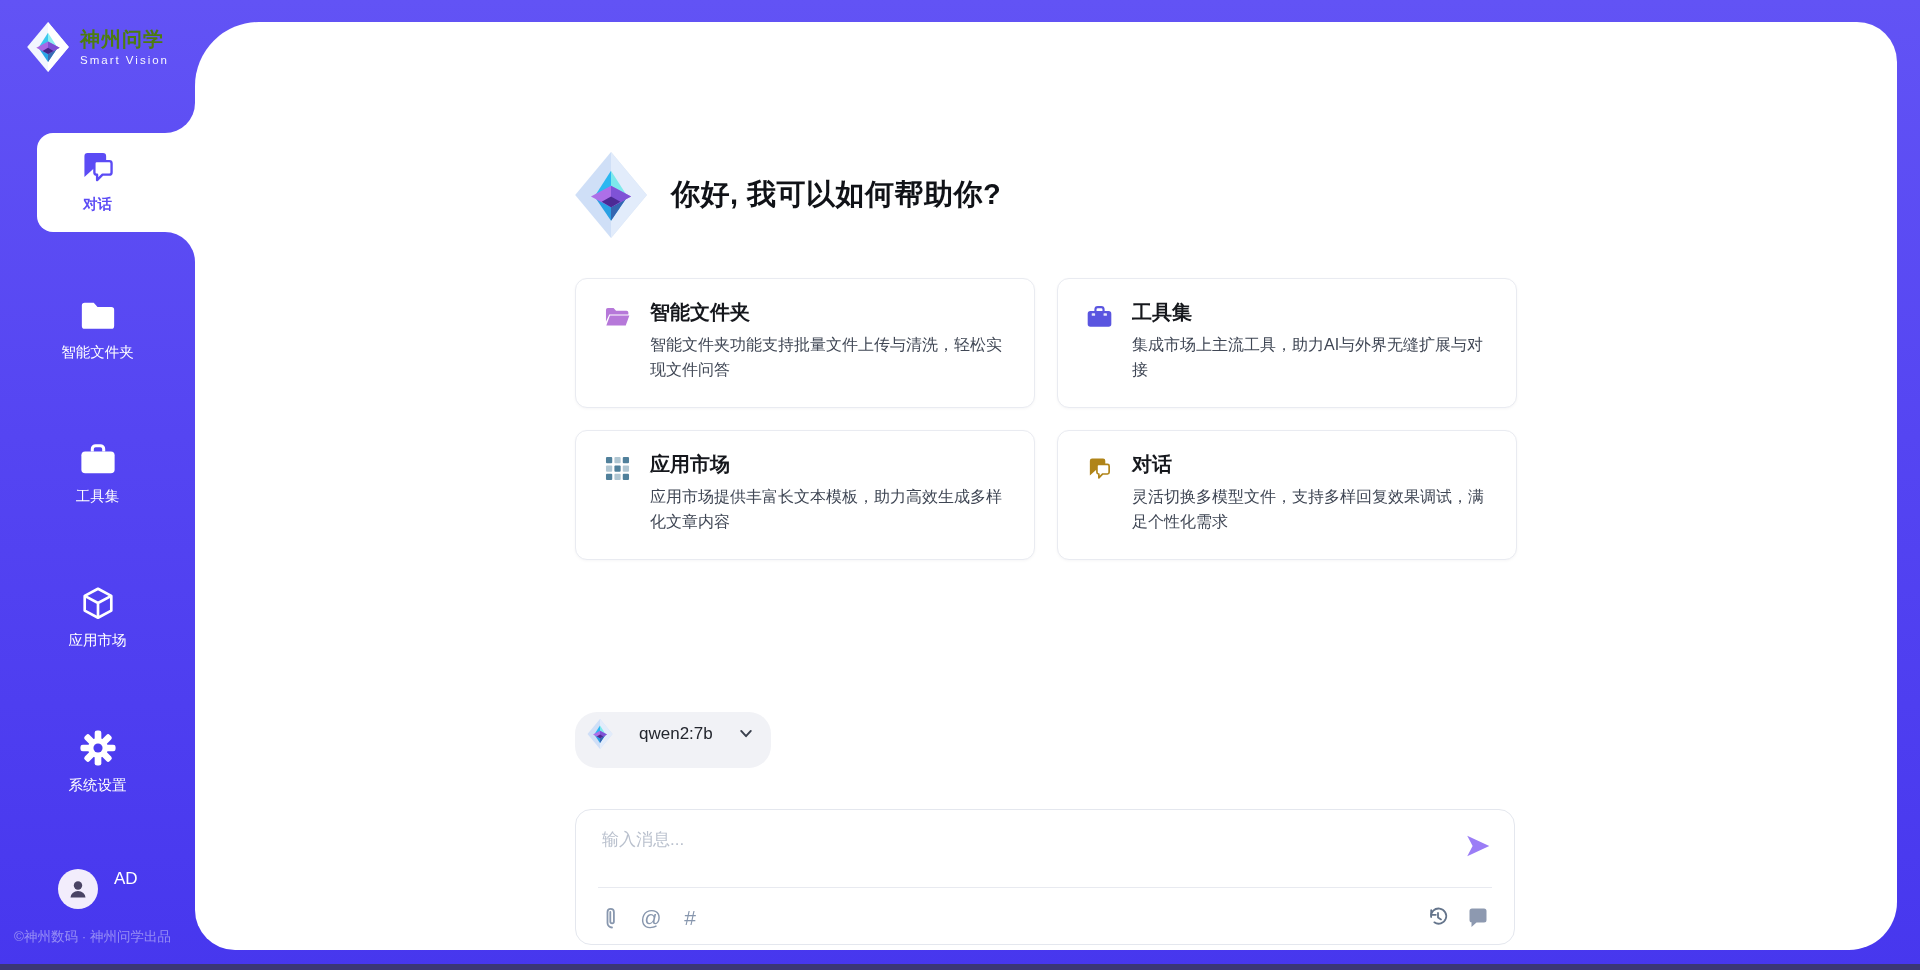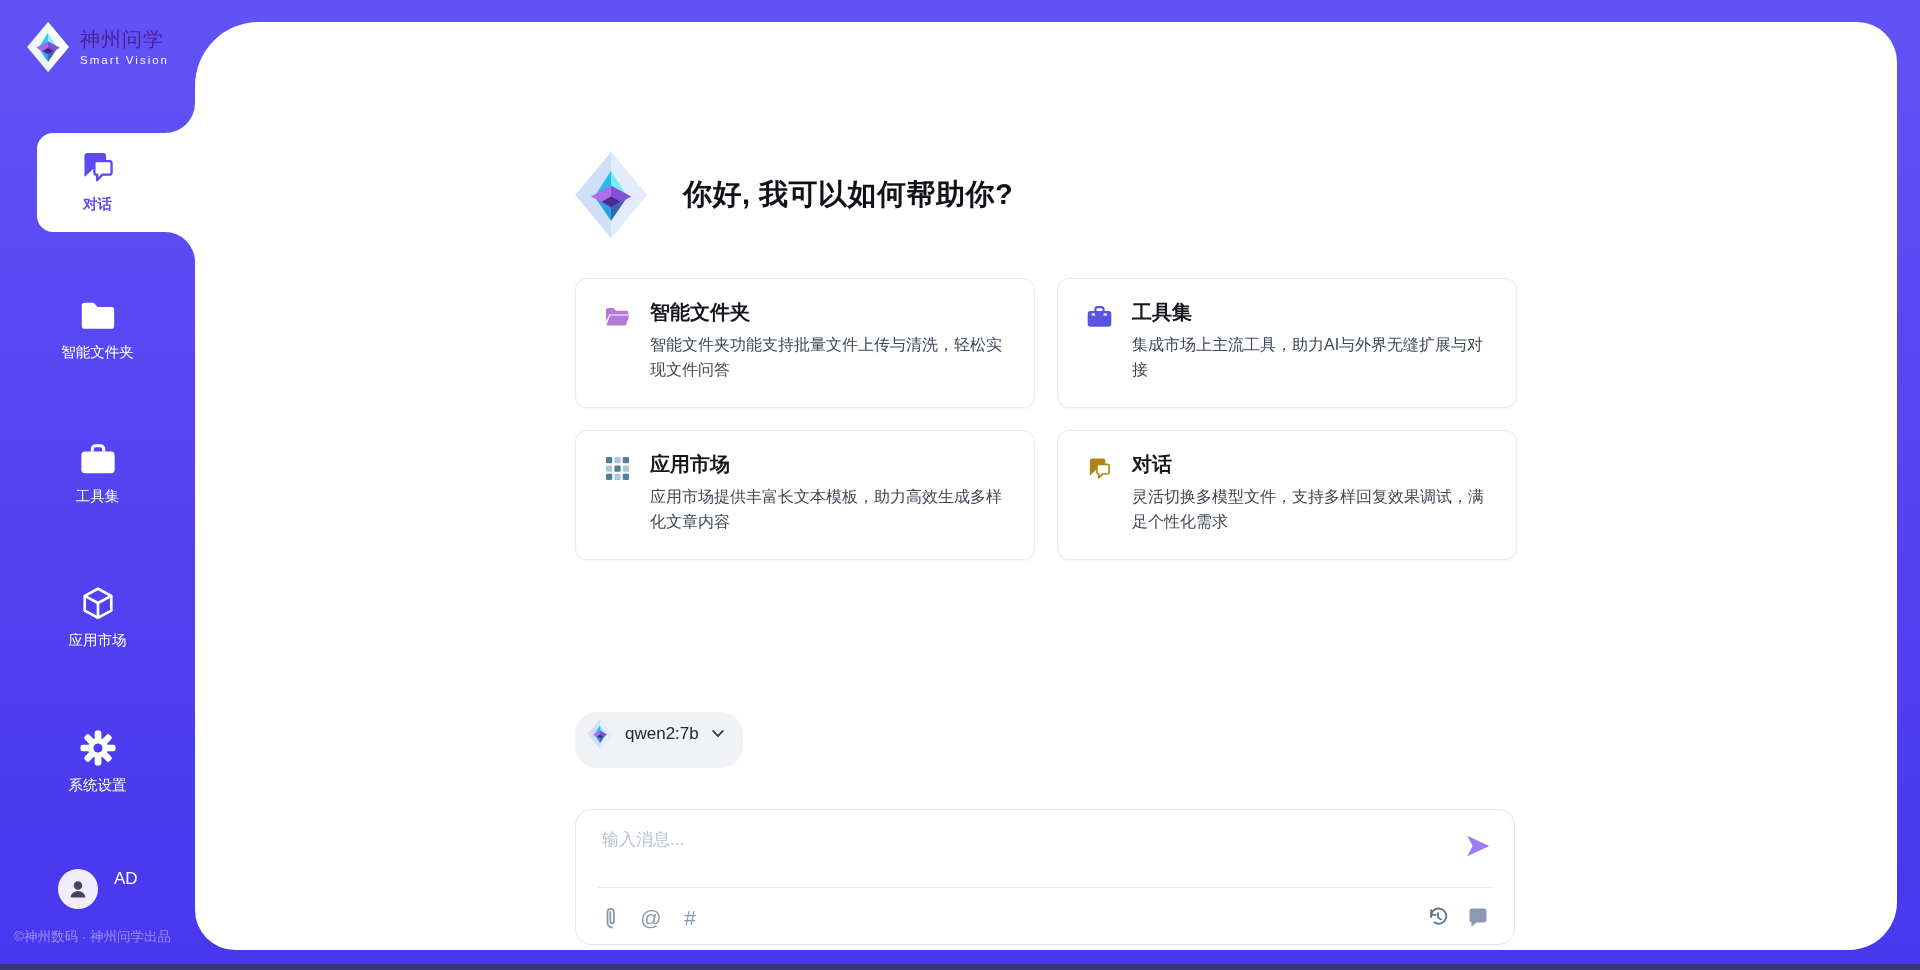--- a/index.html
+++ b/index.html
@@ -11,21 +11,21 @@
   .bottom-strip{position:absolute;left:0;right:0;bottom:0;height:6px;background:#3b3776;}
 
   
   .main-panel{
     position:absolute;left:195px;top:22px;width:1702px;height:928px;
     background:#ffffff;border-radius:64px 40px 48px 40px;
   }
 
   
   .logo-area{position:absolute;left:26px;top:22px;display:flex;align-items:center;gap:10px;z-index:3;}
-  .logo-text-name{color:#4c1d95;font-size:20px;font-weight:normal;letter-spacing:1px;line-height:1.1;}
+  .logo-text-name{color:#4d7c0f;font-size:20px;font-weight:bold;letter-spacing:1px;line-height:1.1;}
   .logo-text-sub{color:rgba(255,255,255,.95);font-size:11.5px;letter-spacing:2px;margin-top:4px;}
 
   .active-tab{
     position:absolute;left:37px;top:133px;width:163px;height:99px;
     background:#fff;border-radius:16px 0 0 16px;z-index:2;
   }
   .corner-patch{position:absolute;left:165px;width:30px;height:30px;z-index:2;}
   .corner-patch.top{top:103px;}
   .corner-patch.bottom{top:232px;}
   .corner-patch .white{position:absolute;inset:0;background:#fff;}
@@ -52,36 +52,36 @@
   .nav-item.active .nav-icon{color:#5b4bf5;}
 
   .user-area{position:absolute;left:58px;top:869px;display:flex;align-items:flex-start;gap:16px;z-index:3;}
   .avatar{width:40px;height:40px;border-radius:50%;background:#f2edfc;display:flex;align-items:center;justify-content:center;}
   .user-name{color:#fff;font-size:17px;}
   .sidebar-footer{position:absolute;left:14px;top:928px;color:rgba(255,255,255,.42);font-size:13.5px;z-index:3;white-space:nowrap;}
 
   
   .content{position:absolute;left:380px;top:0;width:943px;height:100%;}
 
-  .greeting{position:absolute;top:130px;left:0;display:flex;align-items:center;gap:36px;}
+  .greeting{position:absolute;top:130px;left:0;display:flex;align-items:center;gap:24px;}
   .greeting-title{font-size:29px;font-weight:bold;color:#101217;letter-spacing:.5px;margin:0;}
 
   .cards{position:absolute;top:256px;left:0;display:grid;grid-template-columns:460px 460px;gap:22px;}
   .card{
     width:460px;height:130px;background:#fff;border:1px solid #e9ebf1;border-radius:12px;
     position:relative;box-sizing:border-box;box-shadow:0 1px 3px rgba(20,30,60,.04);cursor:pointer;
   }
   .card-icon{position:absolute;left:28px;top:24px;width:27px;height:27px;}
   .c-folder{color:#b678d9;} .c-toolbox{color:#5a55e0;} .c-apps{color:#50809b;} .c-chat{color:#b08418;}
   .card-title{position:absolute;left:74px;top:20px;font-size:20px;font-weight:bold;color:#15171c;}
   .card-desc{position:absolute;left:74px;top:54px;width:364px;font-size:16px;color:#3f4654;line-height:1.55;}
 
   .model-pill{
     position:absolute;top:690px;left:0;height:44px;padding:0 18px 12px 12px;
-    background:#f1f2f6;border-radius:22px;display:inline-flex;align-items:center;gap:12px;
+    background:#f1f2f6;border-radius:22px;display:inline-flex;align-items:center;gap:26px;
     font-size:17px;color:#23262e;cursor:pointer;
   }
 
   .composer{
     position:absolute;top:747px;left:0;width:940px;height:136px;box-sizing:border-box;
     background:#fff;border:1.5px solid #e4e7ee;border-radius:16px;margin-top:40px;
   }
   .composer-input{
     position:absolute;left:24px;top:16px;width:820px;height:52px;border:none;outline:none;resize:none;
     font-size:17px;color:#333;background:transparent;font-family:"Liberation Sans","DejaVu Sans",sans-serif;

